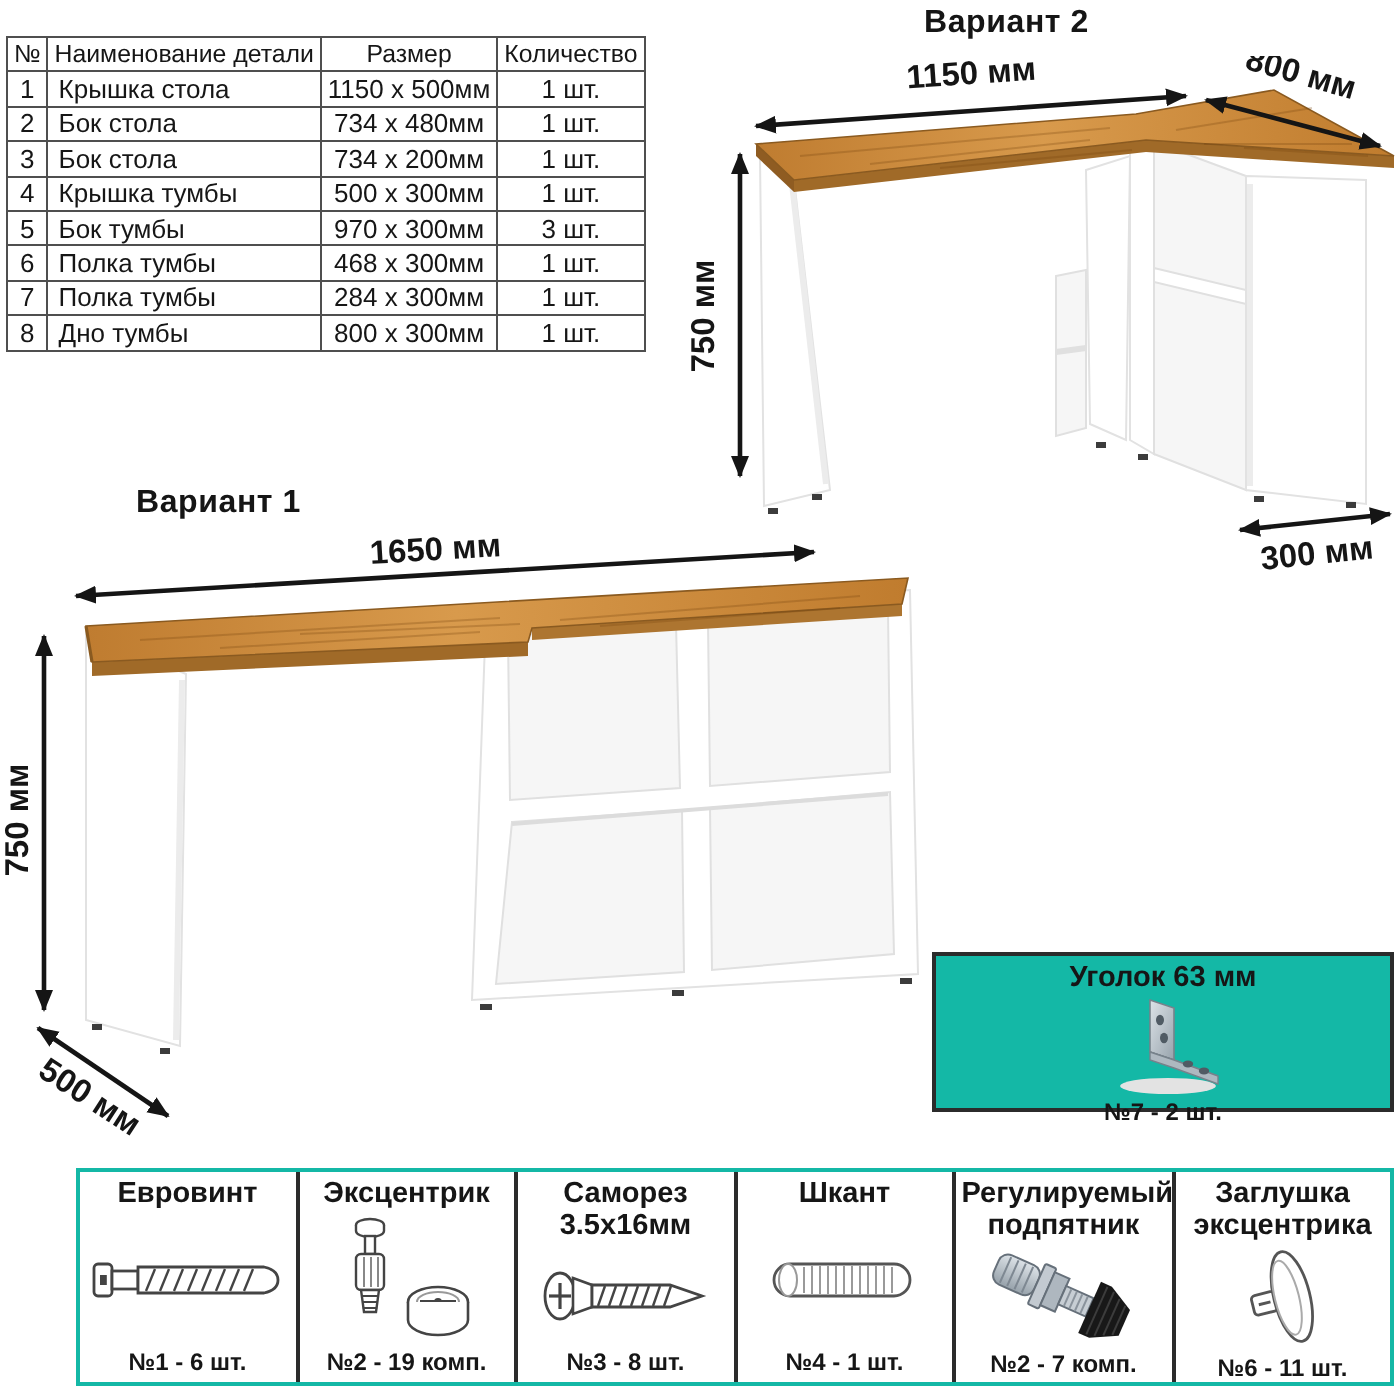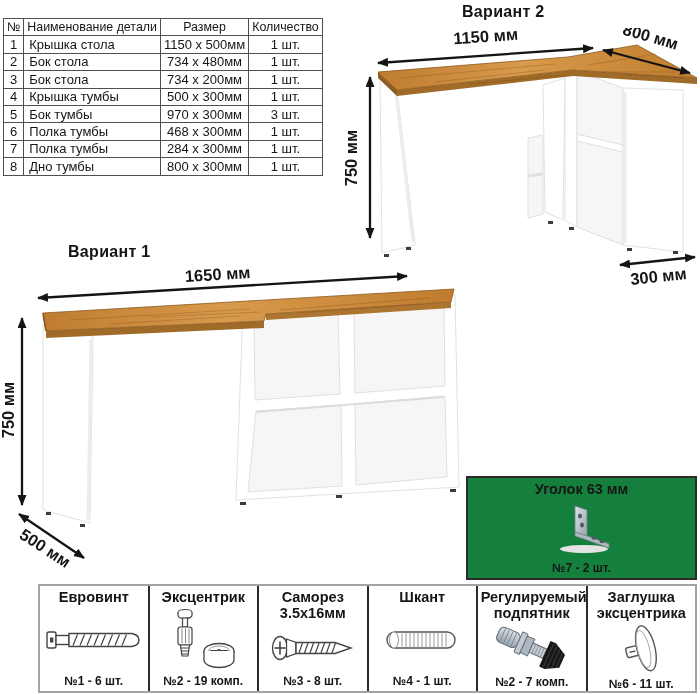--- a/index.html
+++ b/index.html
@@ -25,22 +25,22 @@
   .fig-v1 { left:0px; top:264px; }
   .dim-text { font-weight:700; font-size:16.5px; fill:#151515; }
   .dim-line { stroke:#151515; stroke-width:2.3; fill:none; }
   .panel { fill:#ffffff; stroke:#e2e2e2; stroke-width:1; }
   .opening { fill:#f6f6f6; stroke:#e0e0e0; stroke-width:1; }
   .shade { stroke:#ececec; stroke-width:3; fill:none; }
   .foot { fill:#3c3c3c; }
   .wood-top { stroke:#8a5a20; stroke-width:0.8; }
   .grain { stroke:rgba(120,70,15,0.28); stroke-width:1; fill:none; }
   
-  .acc-grid { position:absolute; left:466px; top:476px; width:231px; height:104px; display:flex; border:2px solid #2b2b2b; background:#15803d; }
-  .hw-grid { position:absolute; left:38px; top:584px; width:659px; height:109px; display:flex; border:2px solid #a3a3a3; background:#fff; }
+  .acc-grid { position:absolute; left:466px; top:476px; width:231px; height:80px; display:flex; border:2px solid #2b2b2b; background:#14b8a6; }
+  .hw-grid { position:absolute; left:38px; top:584px; width:659px; height:109px; display:flex; border:2px solid #14b8a6; background:#fff; }
   .cell { flex:1; display:flex; flex-direction:column; align-items:center; padding:3px 2px 2px; min-width:0; }
   .cell + .cell { border-left:2px solid #2b2b2b; }
   .cell-label { font-weight:700; font-size:14.5px; text-align:center; line-height:1.12; color:#161616; max-width:102px; }
   .cell-icon { flex:1; display:flex; align-items:center; justify-content:center; width:100%; }
   .cell-count { font-weight:700; font-size:12px; color:#161616; padding-bottom:1px; white-space:nowrap; }
   .ic { stroke-linecap:butt; }
 </style>
 </head>
 <body>
 

